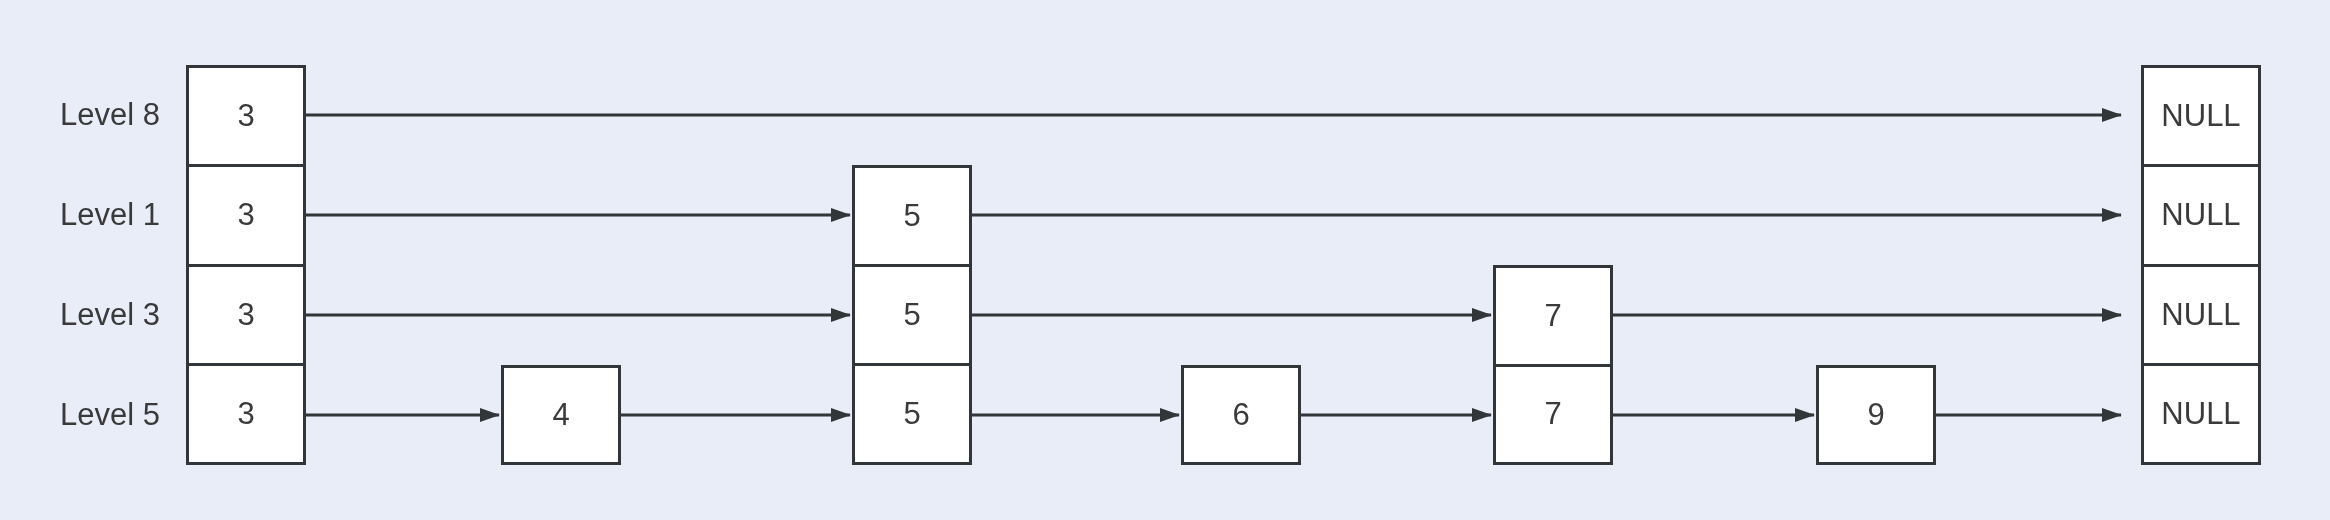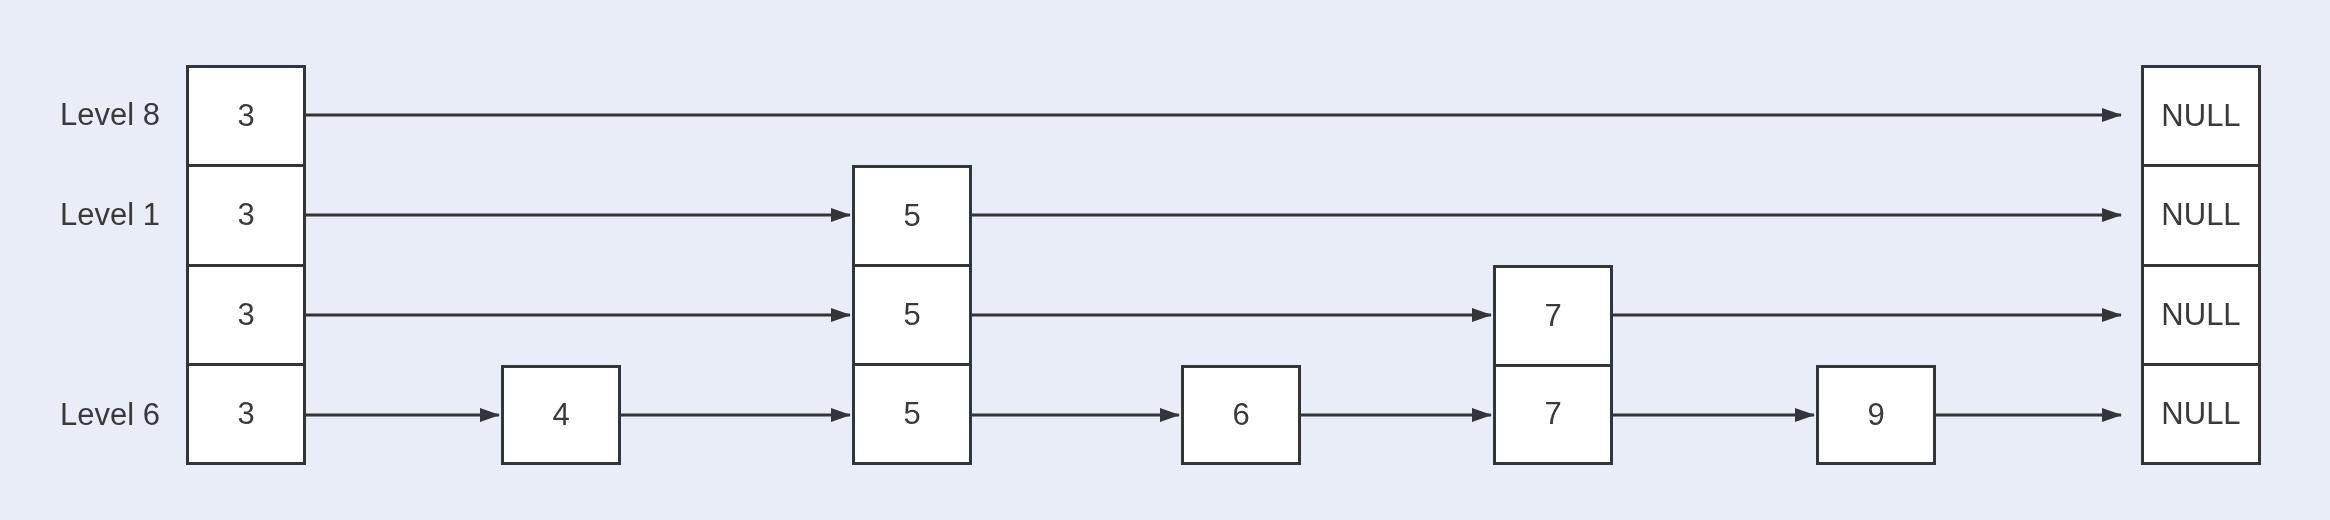--- a/index.html
+++ b/index.html
@@ -65,21 +65,22 @@
     <line x1="306" y1="415" x2="499" y2="415" marker-end="url(#ah)"></line>
     <line x1="621" y1="415" x2="850" y2="415" marker-end="url(#ah)"></line>
     <line x1="972" y1="415" x2="1179" y2="415" marker-end="url(#ah)"></line>
     <line x1="1301" y1="415" x2="1491" y2="415" marker-end="url(#ah)"></line>
     <line x1="1613" y1="415" x2="1814" y2="415" marker-end="url(#ah)"></line>
     <line x1="1936" y1="415" x2="2121" y2="415" marker-end="url(#ah)"></line>
   </svg>
 
   <div class="level-label ll-1">Level 8</div>
   <div class="level-label ll-2">Level 1</div>
-  <div class="level-label ll-4">Level 6</div>
+  <div class="level-label ll-3">Level 3</div>
+  <div class="level-label ll-4">Level 5</div>
 
   <div class="column col-head">
     <div class="cell">3</div>
     <div class="cell">3</div>
     <div class="cell">3</div>
     <div class="cell">3</div>
   </div>
 
   <div class="column col-4">
     <div class="cell">4</div>

